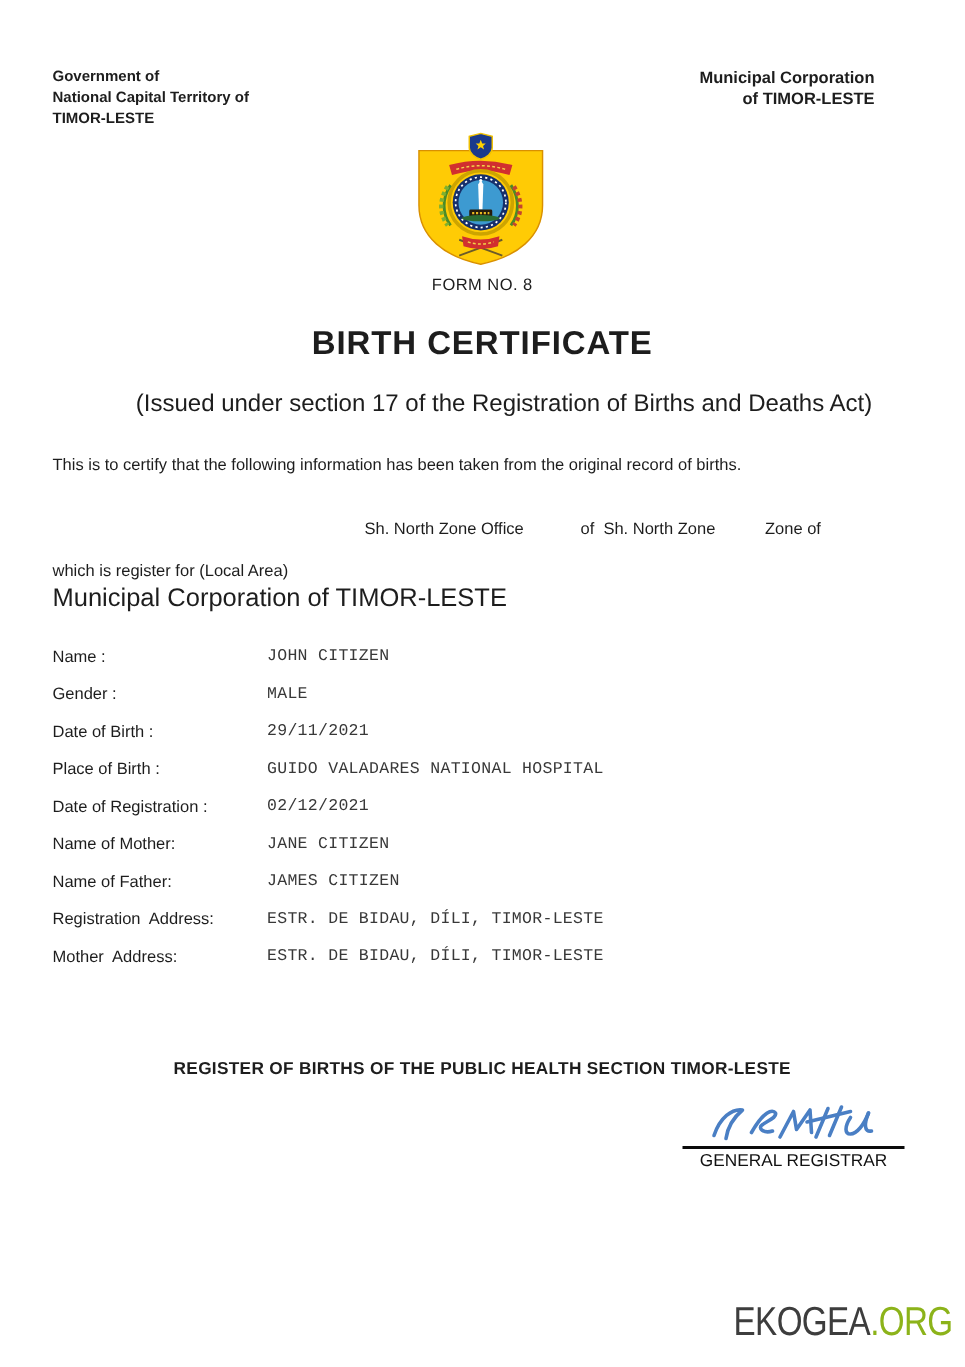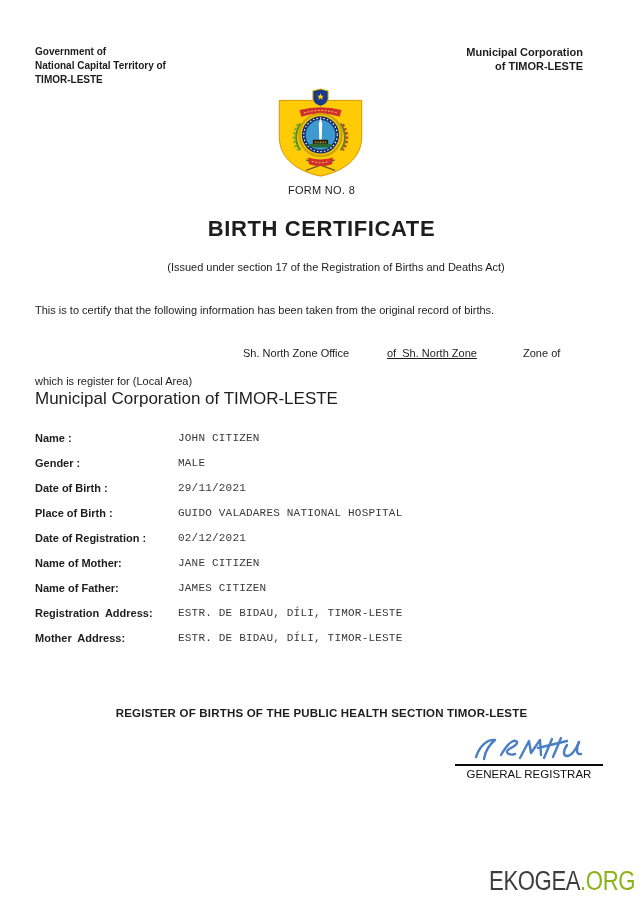--- a/index.html
+++ b/index.html
@@ -10,34 +10,34 @@
     overflow:hidden; margin:0 auto;
   }
   
   .header-left { position:absolute; left:35px; top:45px; font-size:10px; font-weight:bold; line-height:14px; }
   .header-right { position:absolute; right:60px; top:45px; font-size:11px; font-weight:bold; line-height:14px; text-align:right; }
   
   .emblem { position:absolute; left:272px; top:87px; width:97px; height:92px; }
   
   .form-no  { position:absolute; left:0; top:184px; width:100%; text-align:center; font-size:11px; letter-spacing:0.3px; }
   .title    { position:absolute; left:0; top:216px; width:100%; text-align:center; font-size:22px; font-weight:bold; letter-spacing:0.6px; }
-  .subtitle { position:absolute; left:0; top:261px; width:100%; text-align:center; font-size:11px;padding-left:29px; }
+  .subtitle { position:absolute; left:0; top:261px; width:100%; text-align:center; font-size:16px;padding-left:29px; }
   
   .certify  { position:absolute; left:35px; top:304px; font-size:11px; }
   .register-line { position:absolute; left:35px; top:347px; width:573px; height:16px; font-size:11px; }
   .register-line .seg { position:absolute; top:0; white-space:pre; }
   .seg-prefix { left:0;margin-top:28px; }
   .seg-office { left:208px; }
-  .seg-ofzone { left:352px;text-decoration:underline; }
-  .seg-suffix { left:488px; }
+  .seg-ofzone { left:352px; }
+  .seg-suffix { left:475px; }
   .register-line2 { position:absolute; left:35px; top:389px; font-size:17px; }
   
   .fields { position:absolute; left:35px; top:430px; width:573px; }
   .field-row { position:relative; height:25px; }
-  .field-label { position:absolute; left:0; top:2px; font-size:11px; font-weight:bold; white-space:pre; }
+  .field-label { position:absolute; left:0; top:2px; font-size:11px; font-weight:normal; white-space:pre; }
   .field-value { position:absolute; left:143px; top:2px; font-size:11px; font-family:"Liberation Mono","DejaVu Sans Mono",monospace; color:#383838; white-space:pre; letter-spacing:0.2px; }
   
   .register-footer { position:absolute; left:0; top:707px; width:100%; text-align:center; font-size:11.5px; font-weight:bold; letter-spacing:0.2px; }
   .signature-svg { position:absolute; left:468px; top:733px; width:132px; height:30px; }
   .signature-rule { position:absolute; left:455px; top:764px; width:148px; border-top:2px solid #0a0a0a; }
   .signatory { position:absolute; left:447px; top:768px; width:164px; text-align:center; font-size:11.5px; color:#111; }
   
   .brand { position:absolute; right:8px; top:866px; font-size:27px; white-space:nowrap; transform:scaleX(0.82); transform-origin:100% 50%; letter-spacing:-0.5px; }
   .brand span { font-weight:normal; }
 </style>

